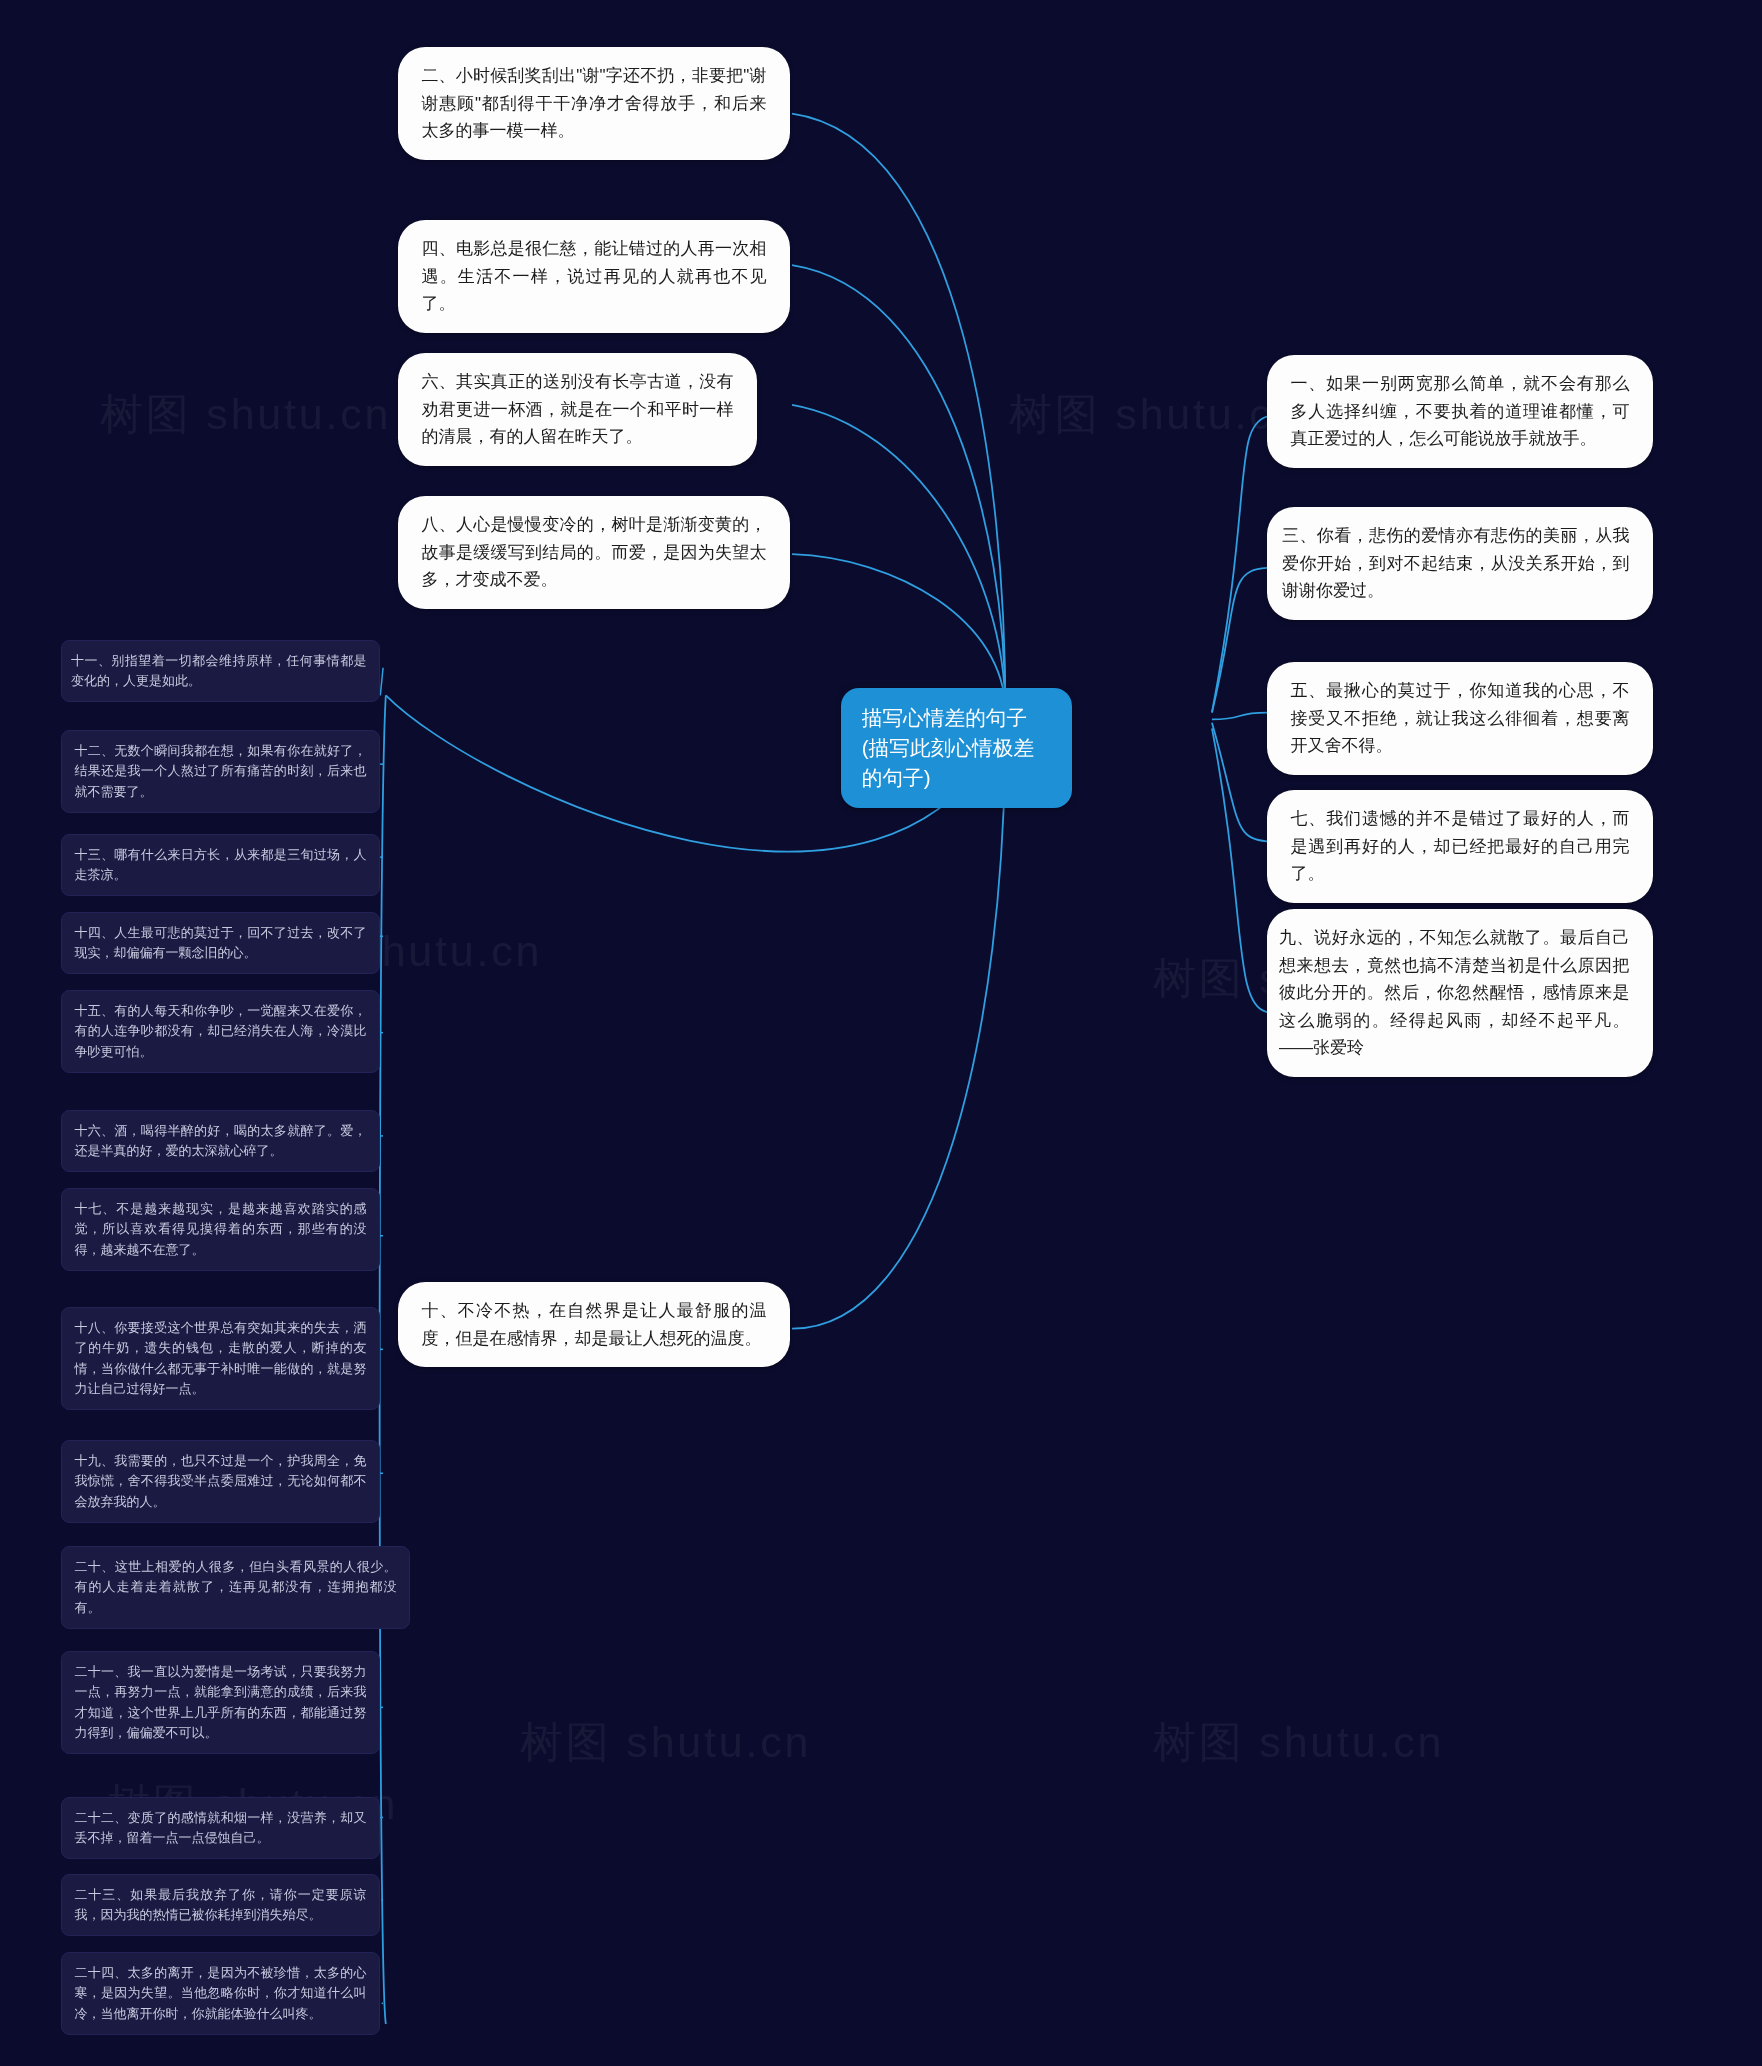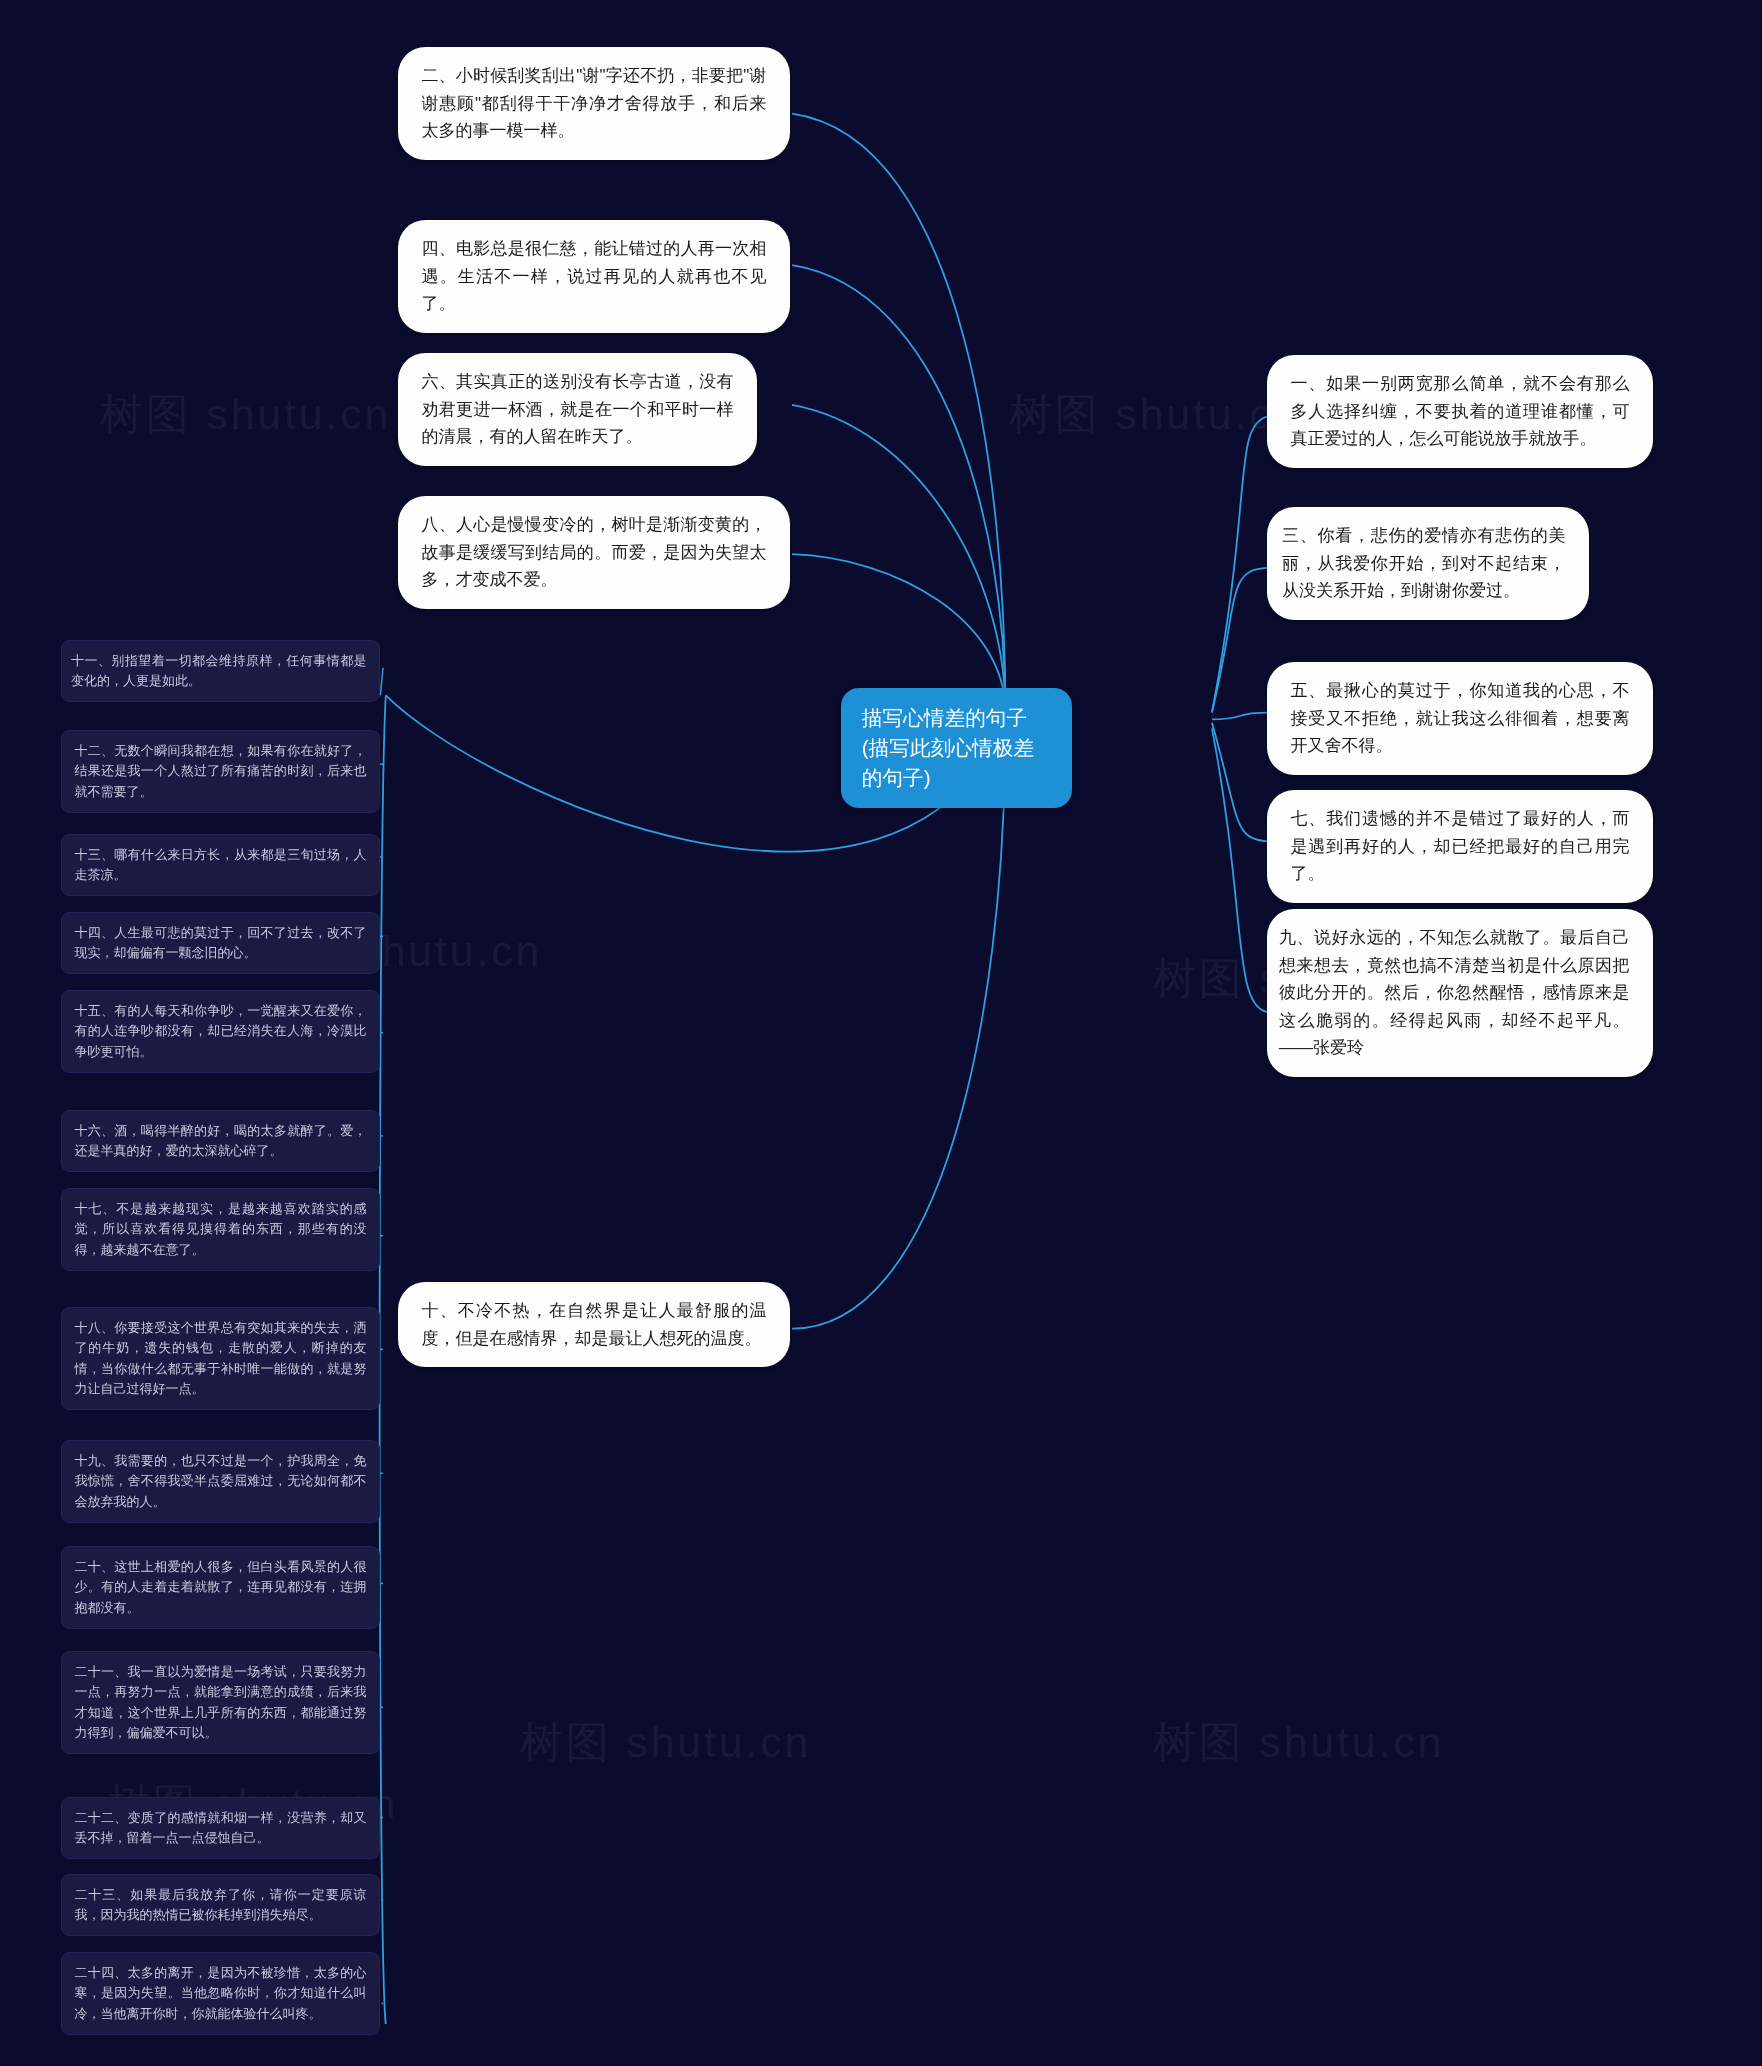--- a/index.html
+++ b/index.html
@@ -114,32 +114,32 @@
 
 <div class="node root" style="left:841px;top:688px;width:231px;">描写心情差的句子(描写此刻心情极差的句子)</div>
 
 <div class="node bubble" style="left:398px;top:47px;width:392px;">二、小时候刮奖刮出"谢"字还不扔，非要把"谢谢惠顾"都刮得干干净净才舍得放手，和后来太多的事一模一样。</div>
 <div class="node bubble" style="left:398px;top:220px;width:392px;">四、电影总是很仁慈，能让错过的人再一次相遇。生活不一样，说过再见的人就再也不见了。</div>
 <div class="node bubble" style="left:398px;top:353px;width:359px;">六、其实真正的送别没有长亭古道，没有劝君更进一杯酒，就是在一个和平时一样的清晨，有的人留在昨天了。</div>
 <div class="node bubble" style="left:398px;top:496px;width:392px;">八、人心是慢慢变冷的，树叶是渐渐变黄的，故事是缓缓写到结局的。而爱，是因为失望太多，才变成不爱。</div>
 <div class="node bubble" style="left:398px;top:1282px;width:392px;">十、不冷不热，在自然界是让人最舒服的温度，但是在感情界，却是最让人想死的温度。</div>
 
 <div class="node bubble" style="left:1267px;top:355px;width:386px;">一、如果一别两宽那么简单，就不会有那么多人选择纠缠，不要执着的道理谁都懂，可真正爱过的人，怎么可能说放手就放手。</div>
-<div class="node bubble" style="left:1267px;top:507px;width:322px;padding-left:15px;">三、你看，悲伤的爱情亦有悲伤的美丽，从我爱你开始，到对不起结束，从没关系开始，到谢谢你爱过。</div>
+<div class="node bubble" style="left:1267px;top:507px;width:386px;padding-left:15px;">三、你看，悲伤的爱情亦有悲伤的美丽，从我爱你开始，到对不起结束，从没关系开始，到谢谢你爱过。</div>
 <div class="node bubble" style="left:1267px;top:662px;width:386px;">五、最揪心的莫过于，你知道我的心思，不接受又不拒绝，就让我这么徘徊着，想要离开又舍不得。</div>
 <div class="node bubble" style="left:1267px;top:790px;width:386px;">七、我们遗憾的并不是错过了最好的人，而是遇到再好的人，却已经把最好的自己用完了。</div>
 <div class="node bubble" style="left:1267px;top:909px;width:386px;padding-left:12px;">九、说好永远的，不知怎么就散了。最后自己想来想去，竟然也搞不清楚当初是什么原因把彼此分开的。然后，你忽然醒悟，感情原来是这么脆弱的。经得起风雨，却经不起平凡。——张爱玲</div>
 
 <div class="node dark" style="left:61px;top:640px;width:319px;padding-left:9px;">十一、别指望着一切都会维持原样，任何事情都是变化的，人更是如此。</div>
 <div class="node dark" style="left:61px;top:730px;width:319px;">十二、无数个瞬间我都在想，如果有你在就好了，结果还是我一个人熬过了所有痛苦的时刻，后来也就不需要了。</div>
 <div class="node dark" style="left:61px;top:834px;width:319px;">十三、哪有什么来日方长，从来都是三旬过场，人走茶凉。</div>
 <div class="node dark" style="left:61px;top:912px;width:319px;">十四、人生最可悲的莫过于，回不了过去，改不了现实，却偏偏有一颗念旧的心。</div>
 <div class="node dark" style="left:61px;top:990px;width:319px;">十五、有的人每天和你争吵，一觉醒来又在爱你，有的人连争吵都没有，却已经消失在人海，冷漠比争吵更可怕。</div>
 <div class="node dark" style="left:61px;top:1110px;width:319px;">十六、酒，喝得半醉的好，喝的太多就醉了。爱，还是半真的好，爱的太深就心碎了。</div>
 <div class="node dark" style="left:61px;top:1188px;width:319px;">十七、不是越来越现实，是越来越喜欢踏实的感觉，所以喜欢看得见摸得着的东西，那些有的没得，越来越不在意了。</div>
 <div class="node dark" style="left:61px;top:1307px;width:319px;">十八、你要接受这个世界总有突如其来的失去，洒了的牛奶，遗失的钱包，走散的爱人，断掉的友情，当你做什么都无事于补时唯一能做的，就是努力让自己过得好一点。</div>
 <div class="node dark" style="left:61px;top:1440px;width:319px;">十九、我需要的，也只不过是一个，护我周全，免我惊慌，舍不得我受半点委屈难过，无论如何都不会放弃我的人。</div>
-<div class="node dark" style="left:61px;top:1546px;width:319px;">二十、这世上相爱的人很多，但白头看风景的人很少。有的人走着走着就散了，连再见都没有，连拥抱都没有。</div>
+<div class="node dark" style="left:61px;top:1546px;width:349px;">二十、这世上相爱的人很多，但白头看风景的人很少。有的人走着走着就散了，连再见都没有，连拥抱都没有。</div>
 <div class="node dark" style="left:61px;top:1651px;width:319px;">二十一、我一直以为爱情是一场考试，只要我努力一点，再努力一点，就能拿到满意的成绩，后来我才知道，这个世界上几乎所有的东西，都能通过努力得到，偏偏爱不可以。</div>
 <div class="node dark" style="left:61px;top:1797px;width:319px;">二十二、变质了的感情就和烟一样，没营养，却又丢不掉，留着一点一点侵蚀自己。</div>
 <div class="node dark" style="left:61px;top:1874px;width:319px;">二十三、如果最后我放弃了你，请你一定要原谅我，因为我的热情已被你耗掉到消失殆尽。</div>
 <div class="node dark" style="left:61px;top:1952px;width:319px;">二十四、太多的离开，是因为不被珍惜，太多的心寒，是因为失望。当他忽略你时，你才知道什么叫冷，当他离开你时，你就能体验什么叫疼。</div>
 
 
 </body></html>

